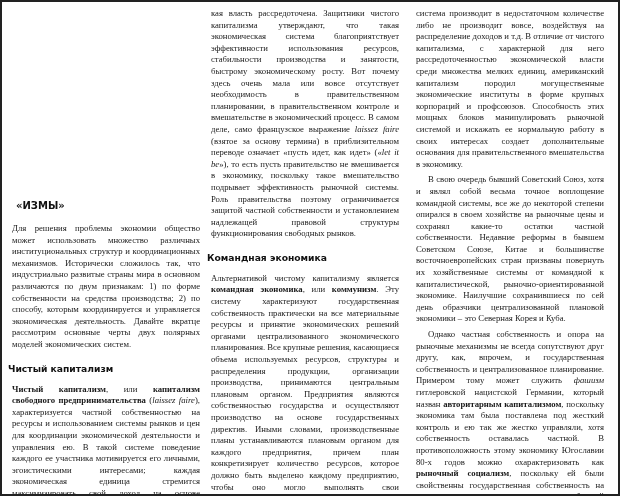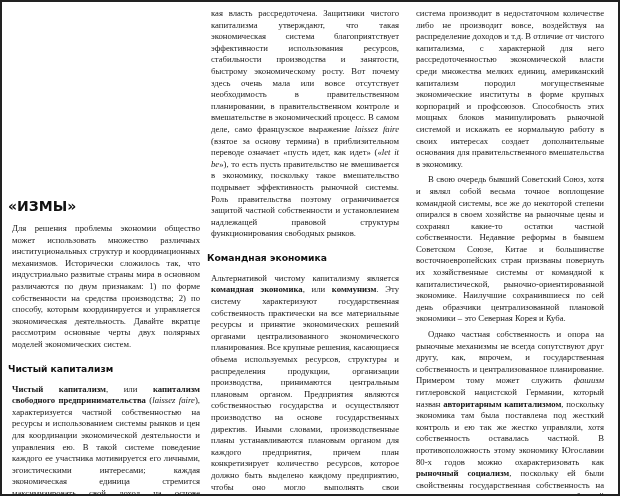--- a/index.html
+++ b/index.html
@@ -17,21 +17,21 @@
   .col-left { left:6px; top:198px; }
   .col-mid { left:205px; }
   .col-right { left:410px; }
   .col p { margin:4px; }
   .col p.indent { text-indent:12px;font-family:Liberation Serif, serif; }
   .heading {
     font-family:"DejaVu Sans", "Liberation Sans", sans-serif;
     font-weight:bold; font-size:9.2px; color:#111;
     margin:12px 0 9px 0; line-height:12px;
   }
-  .heading.big { font-size:14px; margin:0 0 11px 0; }
+  .heading.big { font-size:10px; margin:0 0 11px 8px; }
   b { font-weight:bold; }
   i { font-style:italic; }
 </style>
 </head>
 <body>
 
 <div class="page">
 
   <div class="col col-left">
     <div class="heading big">«ИЗМЫ»</div>

